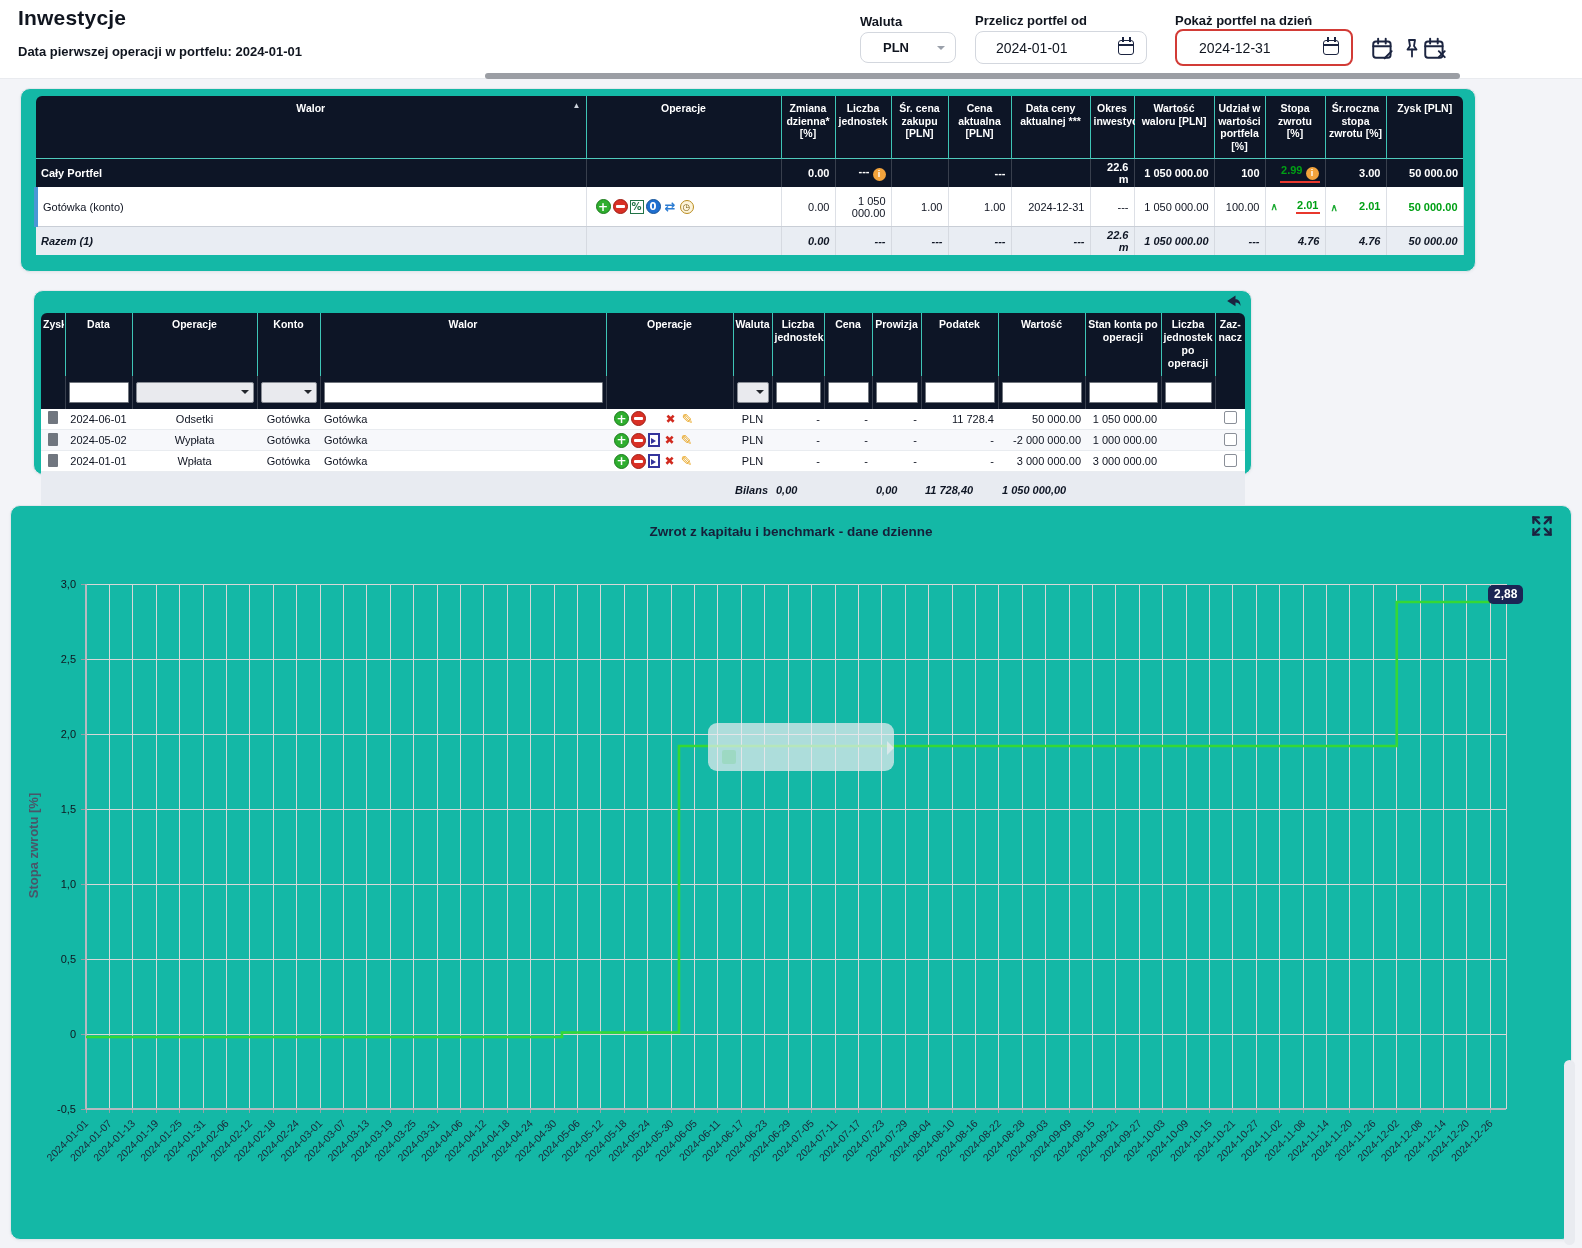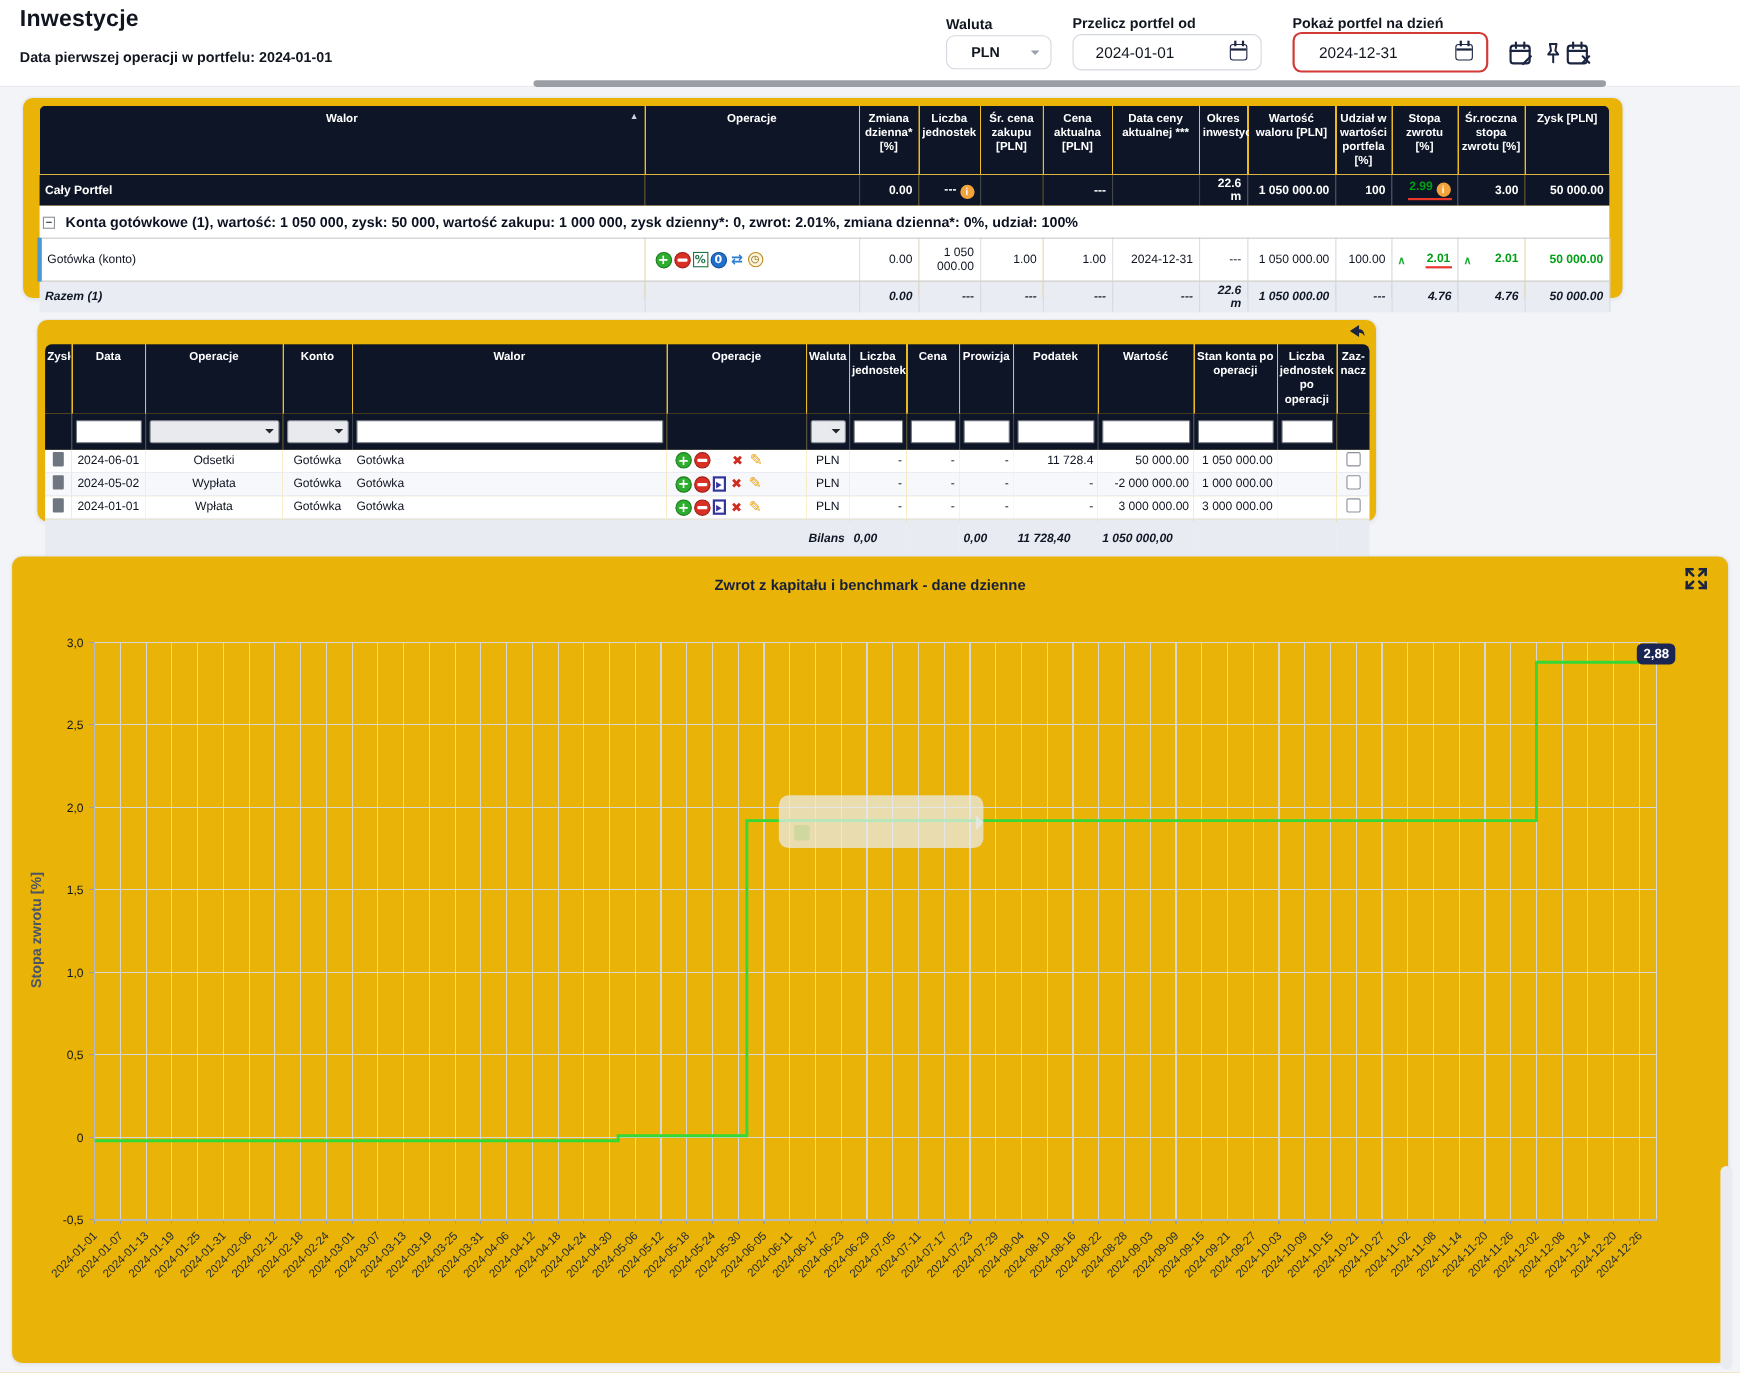--- a/index.html
+++ b/index.html
@@ -26,21 +26,21 @@
   .cal { position:relative; width:16px; height:15px; border:1.7px solid #1b2440; border-radius:3px; display:inline-block; }
   .cal::before { content:""; position:absolute; top:-4.5px; left:2.5px; width:2.5px; height:5px; background:#1b2440; box-shadow:7px 0 0 #1b2440; }
   .cal::after  { content:""; position:absolute; top:3px; left:0; right:0; height:1.6px; background:#1b2440; }
   .hbtn { position:absolute; width:26px; height:26px; top:36px; cursor:pointer; }
   .hbtn svg { stroke:#1b2440; fill:none; stroke-width:1.8; stroke-linecap:round; stroke-linejoin:round; }
 
   
   #hscroll-thumb { left:485px; top:73px; width:975px; height:6px; background:#9b9ea4; border-radius:3px; }
 
   
-  .card { position:absolute; background:#eab308; border:1px solid #e4e7ec; border-radius:10px; box-shadow:0 1px 3px rgba(25,35,60,.05); }
+  .card { position:absolute; background:#14b8a6; border:1px solid #e4e7ec; border-radius:10px; box-shadow:0 1px 3px rgba(25,35,60,.05); }
   #card1 { left:20px; top:88px; width:1456px; height:184px; padding:7px 0 0 13px; }
   #card2 { left:33px; top:290px; width:1219px; height:185px; padding:22px 0 0 7px; }
   #chart-card { left:10px; top:505px; width:1562px; height:735px; }
 
   
   table.t1 { table-layout:fixed; width:1427px; border-collapse:collapse; font-size:11px; }
   .t1 th {
     background:#0d1526; color:#fff; font-weight:700; font-size:10.5px; line-height:1.2;
     text-align:center; vertical-align:top; padding:6px 3px; height:57px;
     border-right:1px solid rgba(255,255,255,.18); position:relative;
@@ -214,26 +214,20 @@
         <td class="num"><span>---</span><span class="info-i">i</span></td>
         <td class="num"></td>
         <td class="num">---</td>
         <td class="num"></td>
         <td class="num">22.6 m</td>
         <td class="num">1 050 000.00</td>
         <td class="num">100</td>
         <td class="num"><span class="u-red"><span class="pos">2.99</span><span class="info-i">i</span></span></td>
         <td class="num pos">3.00</td>
         <td class="num pos">50 000.00</td>
-      </tr>
-      <tr class="group">
-        <td colspan="13">
-          <span class="collapse-box">−</span>
-          <span>Konta gotówkowe (1), wartość: 1 050 000, zysk: 50 000, wartość zakupu: 1 000 000, zysk dzienny*: 0, zwrot: 2.01%, zmiana dzienna*: 0%, udział: 100%</span>
-        </td>
       </tr>
       <tr class="cash">
         <td>Gotówka (konto)</td>
         <td>
           <span class="ops">
             <span class="ic ic-plus">+</span>
             <span class="ic ic-minus"></span>
             <span class="ic ic-pct">%</span>
             <span class="ic ic-zero">0</span>
             <span class="ic ic-arrows">⇄</span>

